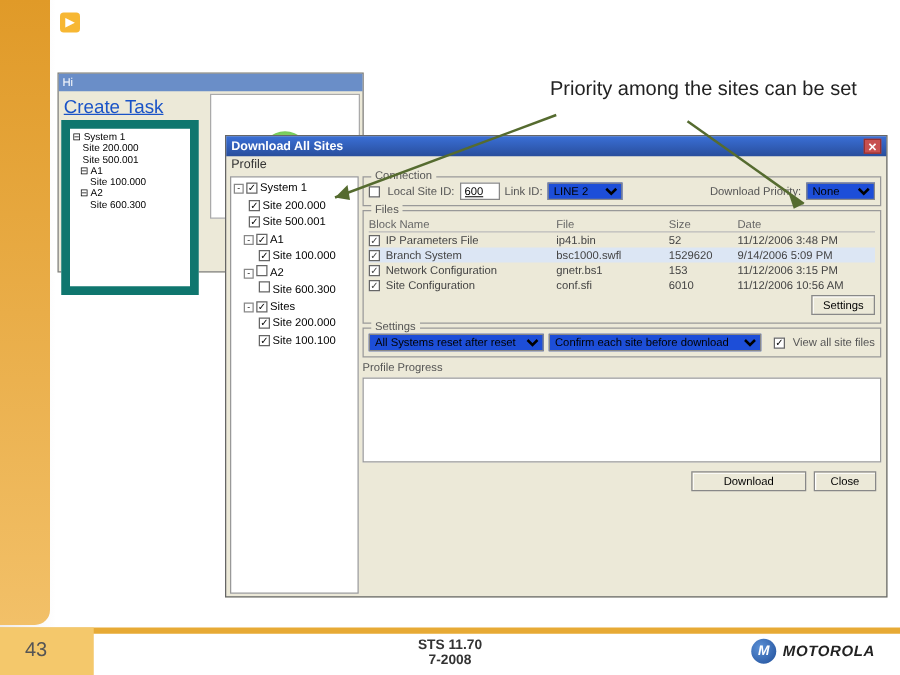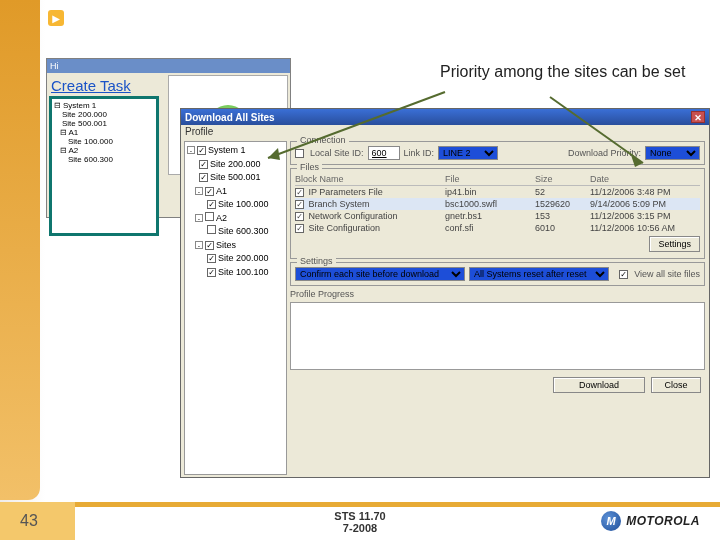--- a/index.html
+++ b/index.html
@@ -14,21 +14,21 @@
 
   .annotation { position: absolute; left: 440px; top: 62px; font-size: 16px; color: #222; line-height: 1.2; z-index: 50; }
   .arrow { position: absolute; z-index: 49; }
   .arrow svg line { stroke: #556b2f; stroke-width: 2; }
   .arrow svg polygon { fill: #556b2f; }
 
   
   .win-back { position: absolute; left: 46px; top: 58px; width: 245px; height: 160px; background: #ece9d8; border: 1px solid #808080; z-index: 5; }
   .win-back .tb { height: 14px; background: #6a8ec8; color: #fff; font-size: 9px; padding: 0 3px; display: flex; align-items: center; }
   .win-back .body { display: flex; padding: 2px; gap: 2px; }
-  .tree-small { width: 110px; height: 140px; background: #fff; border: 3px solid #0f766e; font-size: 8px; padding: 2px; overflow: hidden; }
+  .tree-small { width: 110px; height: 140px; background: #fff; border: 7px solid #0f766e; font-size: 8px; padding: 2px; overflow: hidden; }
   .link-small { color: #1a53c7; text-decoration: underline; font-size: 15px; margin: 2px; }
   .green-circle { width: 120px; height: 100px; background: #fff; border: 1px solid #aaa; display: flex; align-items: center; justify-content: center; }
   .green-circle span { width: 40px; height: 40px; border-radius: 50%; background: radial-gradient(circle, #b5e6a0, #5cbf3a); display: block; }
 
   
   .win-main { position: absolute; left: 180px; top: 108px; width: 530px; height: 370px; background: #ece9d8; border: 1px solid #666; z-index: 10; }
   .titlebar { height: 16px; background: linear-gradient(#3a6fd6, #294e9c); color: #fff; font-size: 10px; font-weight: bold; display: flex; align-items: center; padding: 0 4px; justify-content: space-between; }
   .closex { width: 14px; height: 12px; background: #c75050; color: #fff; font-size: 9px; text-align: center; line-height: 12px; border: 1px solid #963030; }
   .submenu { font-size: 10px; padding: 1px 4px; color: #333; }
 
@@ -175,22 +175,22 @@
             </div>
           </div>
         <div style="display:flex;justify-content:flex-end;margin-top:2px">
           <button class="btn">Settings</button>
         </div>
       </div>
 
       <div class="grp">
         <span class="grp-title">Settings</span>
         <div class="row">
+          <select class="sel" style="width:140px"><option>All Systems reset after reset</option></select>
           <select class="sel" style="width:170px"><option>Confirm each site before download</option></select>
-          <select class="sel" style="width:140px"><option>All Systems reset after reset</option></select>
           <span style="flex:1"></span>
           <span class="cb">✓</span>
           <label>View all site files</label>
         </div>
       </div>
 
       <label style="font-size:9px;color:#555">Profile Progress</label>
       <div class="progress-box"></div>
 
       <div class="footer-btns">

